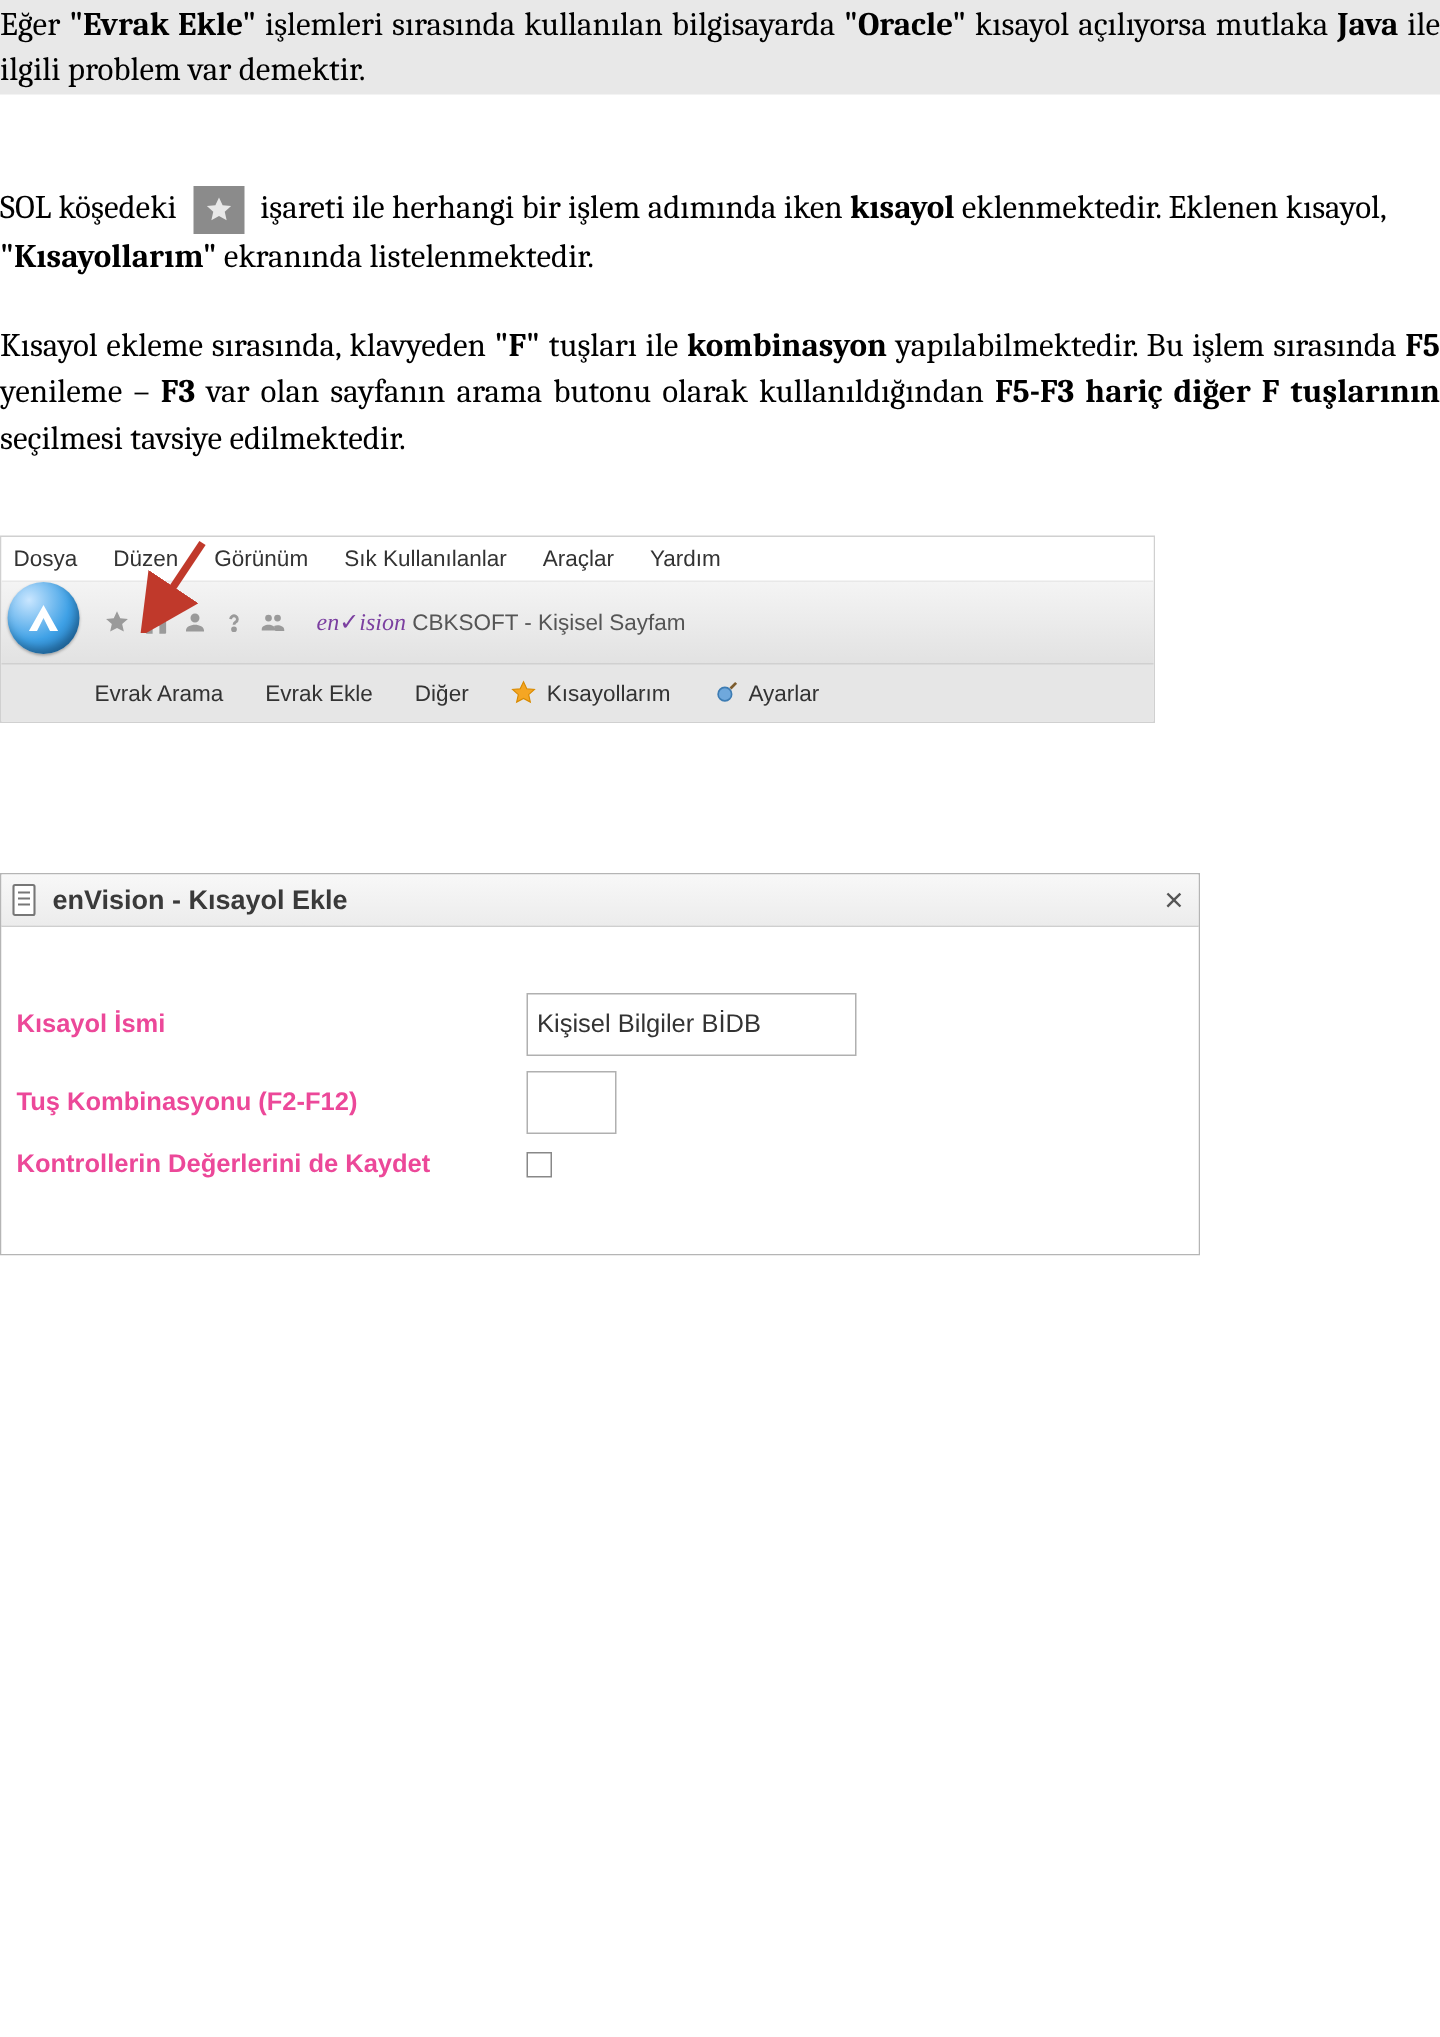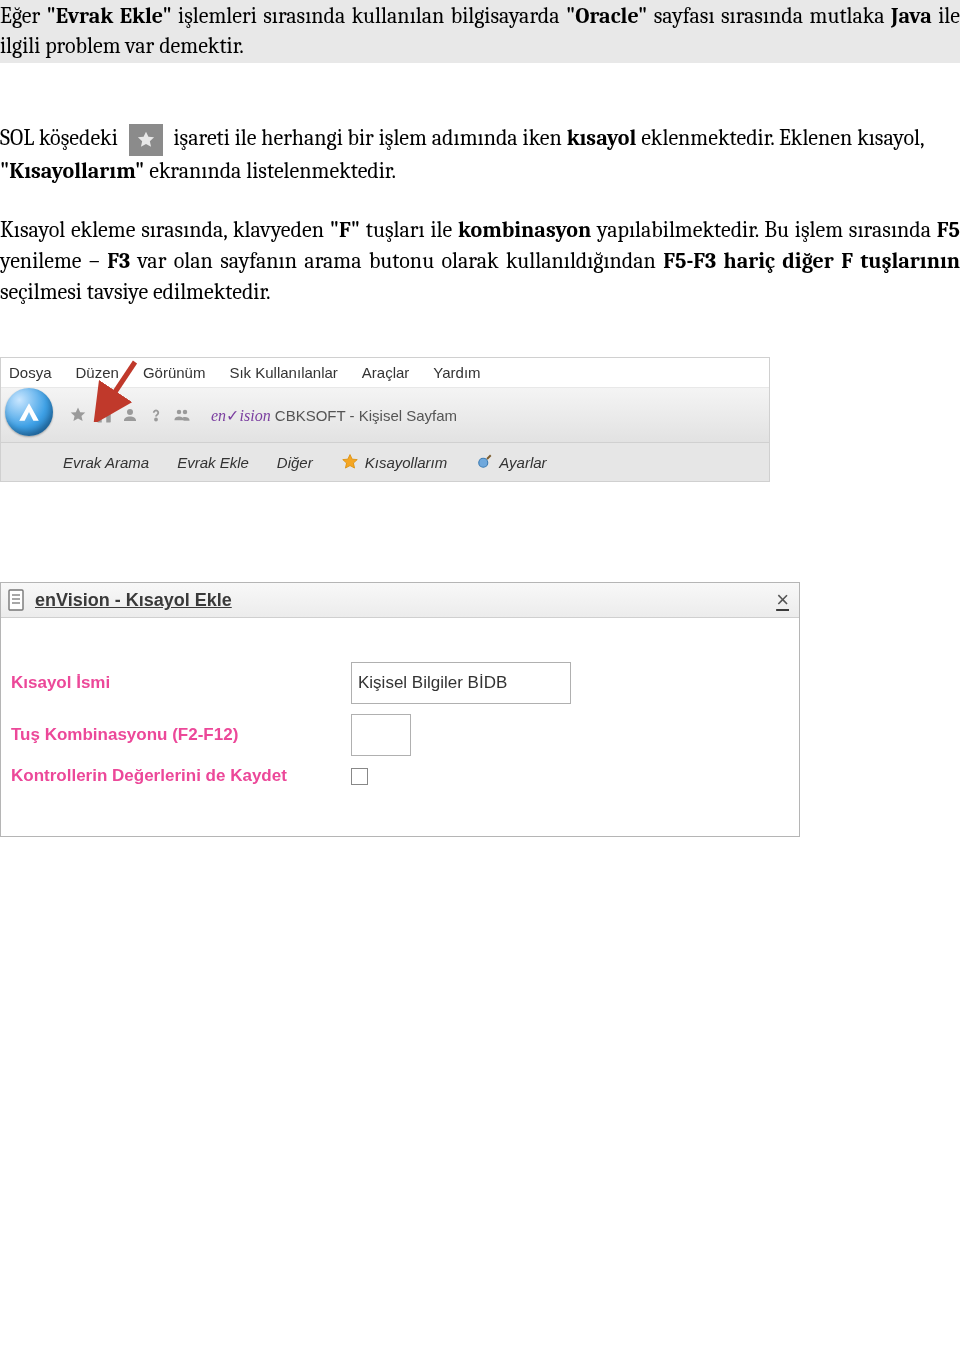--- a/index.html
+++ b/index.html
@@ -100,21 +100,21 @@
     }
     .toolbar2 {
       background: #e6e6e6;
       border-top: 1px solid #d0d0d0;
       padding: 10px 4px 10px 62px;
       display: flex; align-items: center; gap: 28px;
       font-family: "Segoe UI", Tahoma, sans-serif;
       font-size: 15px;
       color: #333;
     }
-    .toolbar2 .item { display: flex; align-items: center; gap: 6px; font-style: italic; }
+    .toolbar2 .item { display: flex; align-items: center; gap: 6px; }
     .icon16 { width: 18px; height: 18px; }
     .red-arrow {
       position: absolute;
       left: 88px; top: 2px;
       width: 60px; height: 62px;
       pointer-events: none;
     }
     
     
     .screenshot2 {
@@ -124,21 +124,20 @@
       font-family: "Segoe UI", Tahoma, sans-serif;
     }
     .dlg-title {
       display: flex; align-items: center; justify-content: space-between;
       padding: 6px 10px 6px 6px;
       background: linear-gradient(#f8f8f8, #ececec);
       border-bottom: 1px solid #cfcfcf;
       font-size: 18px;
       font-weight: 600;
       color: #3a3a3a;
-      text-decoration: underline;
     }
     .dlg-title .left { display: flex; align-items: center; gap: 8px; }
     .page-icon {
       width: 20px; height: 22px;
     }
     .close-x { font-size: 22px; color: #555; font-weight: 400; cursor: pointer; line-height: 1;}
     .dlg-body {
       padding: 44px 10px 40px 10px;
       background: #fff;
     }
@@ -182,21 +181,21 @@
       display: flex; align-items: center; gap: 8px;
       color: #333;
       cursor: pointer;
     }
   </style>
 </head>
 <body>
 
 <p class="highlighted-para">
   <span>Eğer</span>
-  <span class="bold">"Evrak Ekle"</span><span> işlemleri sırasında kullanılan bilgisayarda </span><span class="bold">"Oracle"</span><span> sayfası sırasında mutlaka </span><span class="bold">Java</span><span> ile ilgili problem var demektir.</span>
+  <span class="bold">"Evrak Ekle"</span><span> işlemleri sırasında kullanılan bilgisayarda </span><span class="bold">"Oracle"</span><span> kısayol açılıyorsa mutlaka </span><span class="bold">Java</span><span> ile ilgili problem var demektir.</span>
 </p>
 
 <p class="para" style="margin-top:60px;">
   <span>SOL köşedeki</span>
   <span class="star-placeholder">
     <svg viewBox="0 0 24 24" fill="#e8e8e8">
         <path d="M12 2l2.9 6.2 6.8.6-5.1 4.6 1.5 6.7L12 16.8l-6.1 3.3 1.5-6.7L2.3 8.8l6.8-.6L12 2z"></path>
       </svg>
   </span>
   <span> işareti ile herhangi bir işlem adımında iken </span><span class="bold">kısayol</span><span> eklenmektedir. Eklenen kısayol, </span><span class="bold">"Kısayollarım"</span><span> ekranında listelenmektedir.</span>

